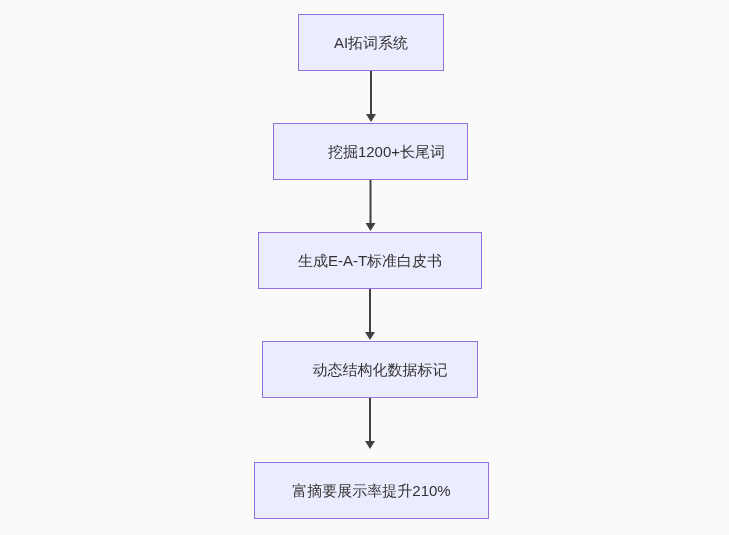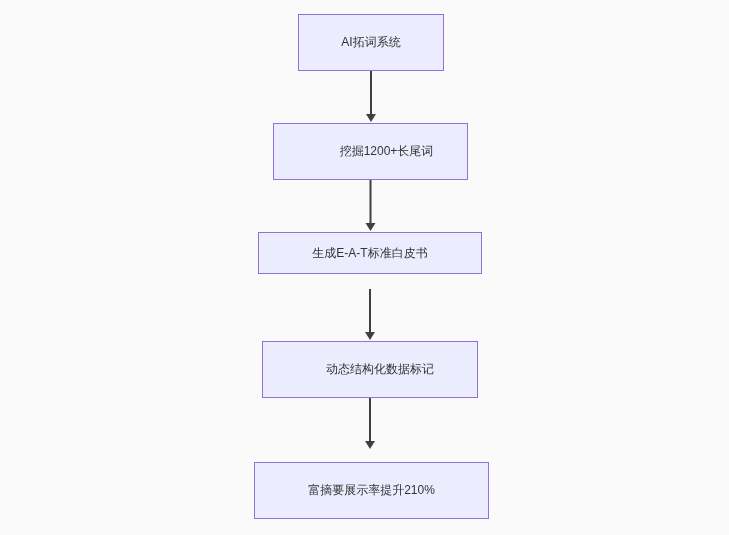--- a/index.html
+++ b/index.html
@@ -22,21 +22,21 @@
     height: 535px;
   }
   .flow-node {
     position: absolute;
     display: flex;
     align-items: center;
     justify-content: center;
     box-sizing: border-box;
     border-style: solid;
     border-width: 1px;
-    font-size: 12px;
+    font-size: 15px;
     text-align: center;
     line-height: 1.2;
     white-space: nowrap;
   }
   svg.edges {
     position: absolute;
     left: 0;
     top: 0;
     pointer-events: none;
   }
@@ -54,21 +54,21 @@
       <polygon points="365,332 375,332 370,340" fill="#404040"></polygon>
       <line x1="370" y1="398" x2="370" y2="442" stroke="#404040" stroke-width="2"></line>
       <polygon points="365,441 375,441 370,449" fill="#404040"></polygon>
     </svg>
 <div class="flow-node" style="left: 298px; top: 14px; width: 146px; height: 57px; background: rgb(236, 236, 255); border-color: rgb(147, 112, 219); color: rgb(51, 51, 51);">
       <span>AI拓词系统</span>
     </div>
     <div class="flow-node" style="left: 273px; top: 123px; width: 195px; height: 57px; background: rgb(236, 236, 255); border-color: rgb(147, 112, 219); color: rgb(51, 51, 51); padding-left: 32px;">
       <span>挖掘1200+长尾词</span>
     </div>
-    <div class="flow-node" style="left: 258px; top: 232px; width: 224px; height: 42px; background: rgb(236, 236, 255); border-color: rgb(147, 112, 219); color: rgb(51, 51, 51);">
+    <div class="flow-node" style="left: 258px; top: 232px; width: 224px; height: 57px; background: rgb(236, 236, 255); border-color: rgb(147, 112, 219); color: rgb(51, 51, 51);">
       <span>生成E-A-T标准白皮书</span>
     </div>
     <div class="flow-node" style="left: 262px; top: 341px; width: 216px; height: 57px; background: rgb(236, 236, 255); border-color: rgb(147, 112, 219); color: rgb(51, 51, 51); padding-left: 20px;">
       <span>动态结构化数据标记</span>
     </div>
     <div class="flow-node" style="left: 254px; top: 462px; width: 235px; height: 57px; background: rgb(236, 236, 255); border-color: rgb(147, 112, 219); color: rgb(51, 51, 51);">
       <span>富摘要展示率提升210%</span>
     </div>
   </div>
 

